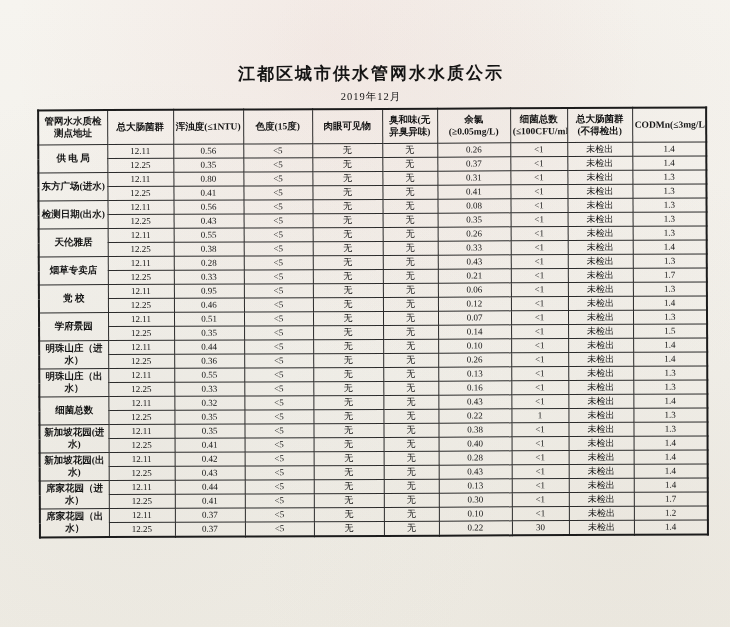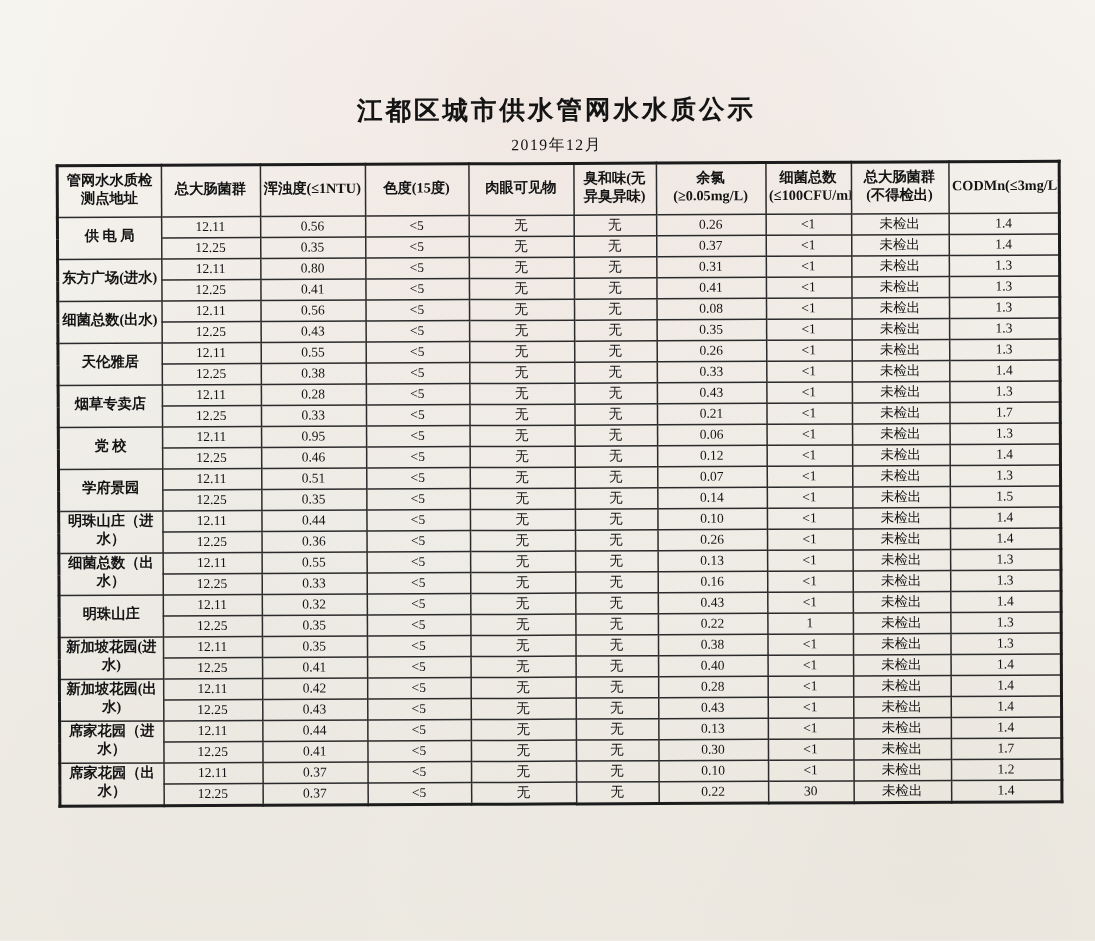--- a/index.html
+++ b/index.html
@@ -169,21 +169,21 @@
           <td>0.41</td>
           <td>&lt;5</td>
           <td>无</td>
           <td>无</td>
           <td>0.41</td>
           <td>&lt;1</td>
           <td>未检出</td>
           <td>1.3</td>
         </tr>
         <tr>
-          <td rowspan="2" class="loc">细菌总数(出水)</td>
+          <td rowspan="2" class="loc">检测日期(出水)</td>
           <td>12.11</td>
           <td>0.56</td>
           <td>&lt;5</td>
           <td>无</td>
           <td>无</td>
           <td>0.08</td>
           <td>&lt;1</td>
           <td>未检出</td>
           <td>1.3</td>
         </tr>
@@ -307,21 +307,21 @@
           <td>0.36</td>
           <td>&lt;5</td>
           <td>无</td>
           <td>无</td>
           <td>0.26</td>
           <td>&lt;1</td>
           <td>未检出</td>
           <td>1.4</td>
         </tr>
         <tr>
-          <td rowspan="2" class="loc">细菌总数（出水）</td>
+          <td rowspan="2" class="loc">明珠山庄（出水）</td>
           <td>12.11</td>
           <td>0.55</td>
           <td>&lt;5</td>
           <td>无</td>
           <td>无</td>
           <td>0.13</td>
           <td>&lt;1</td>
           <td>未检出</td>
           <td>1.3</td>
         </tr>
@@ -330,21 +330,21 @@
           <td>0.33</td>
           <td>&lt;5</td>
           <td>无</td>
           <td>无</td>
           <td>0.16</td>
           <td>&lt;1</td>
           <td>未检出</td>
           <td>1.3</td>
         </tr>
         <tr>
-          <td rowspan="2" class="loc">明珠山庄</td>
+          <td rowspan="2" class="loc">细菌总数</td>
           <td>12.11</td>
           <td>0.32</td>
           <td>&lt;5</td>
           <td>无</td>
           <td>无</td>
           <td>0.43</td>
           <td>&lt;1</td>
           <td>未检出</td>
           <td>1.4</td>
         </tr>

